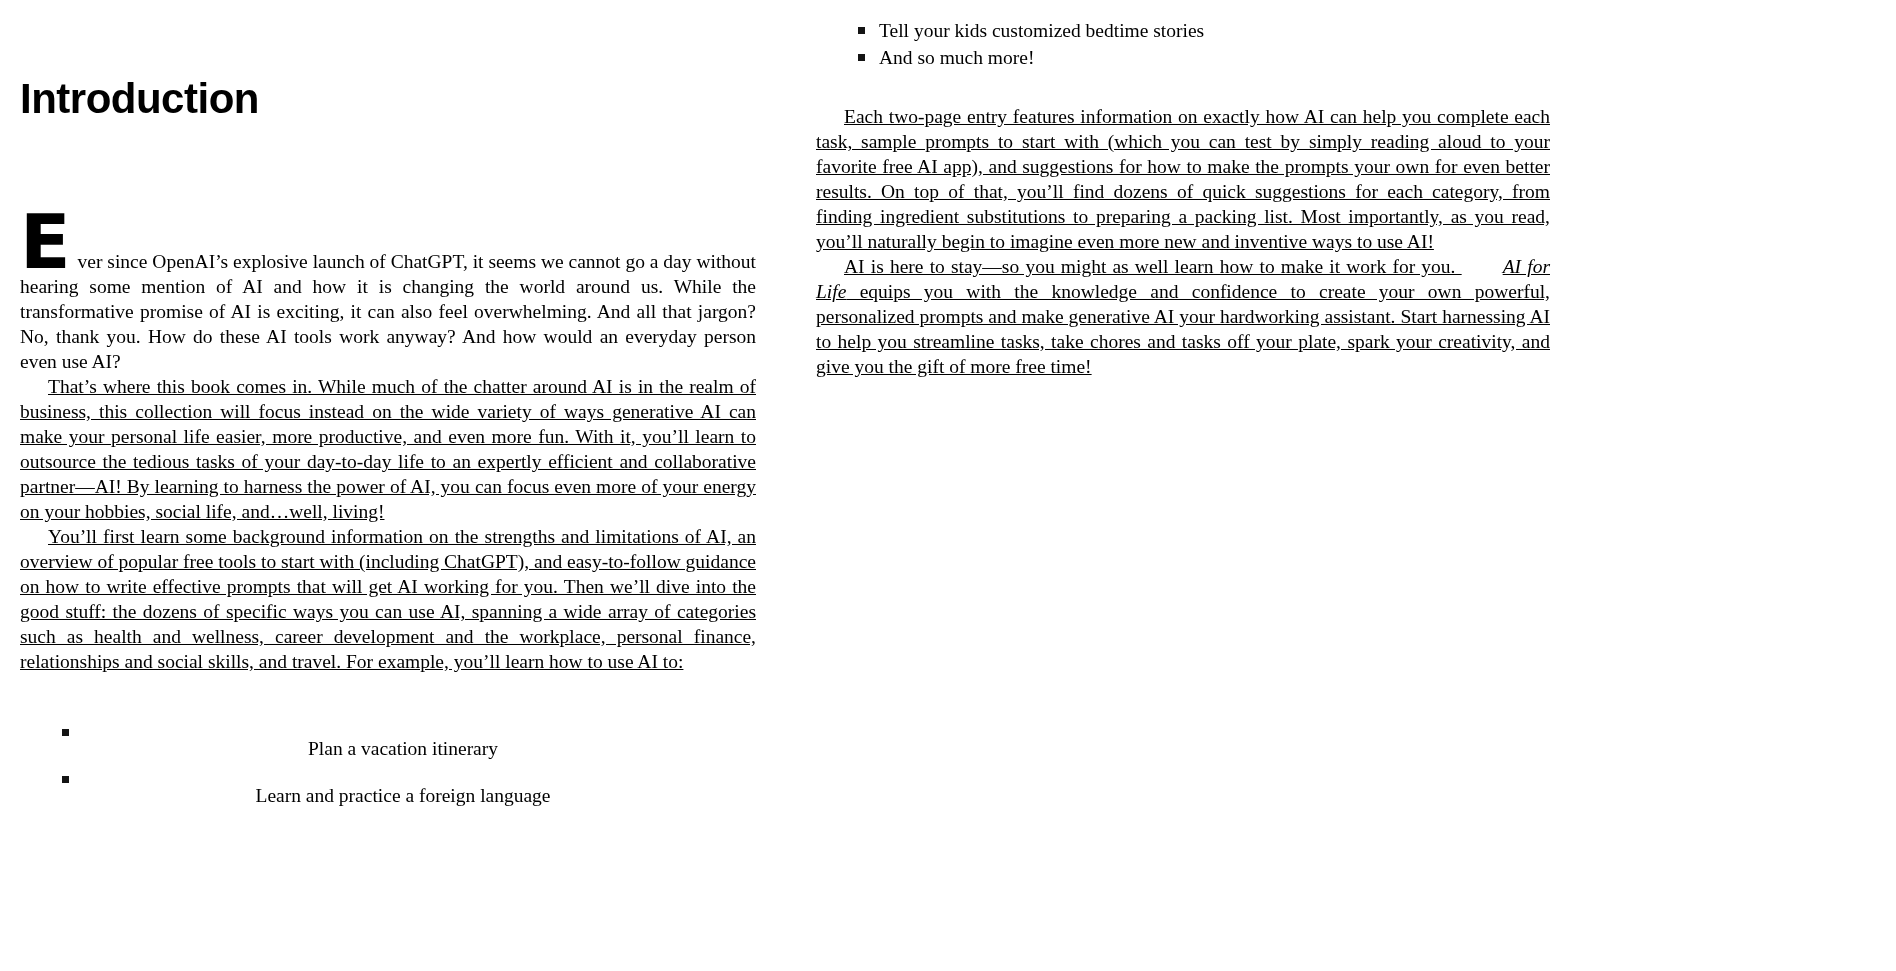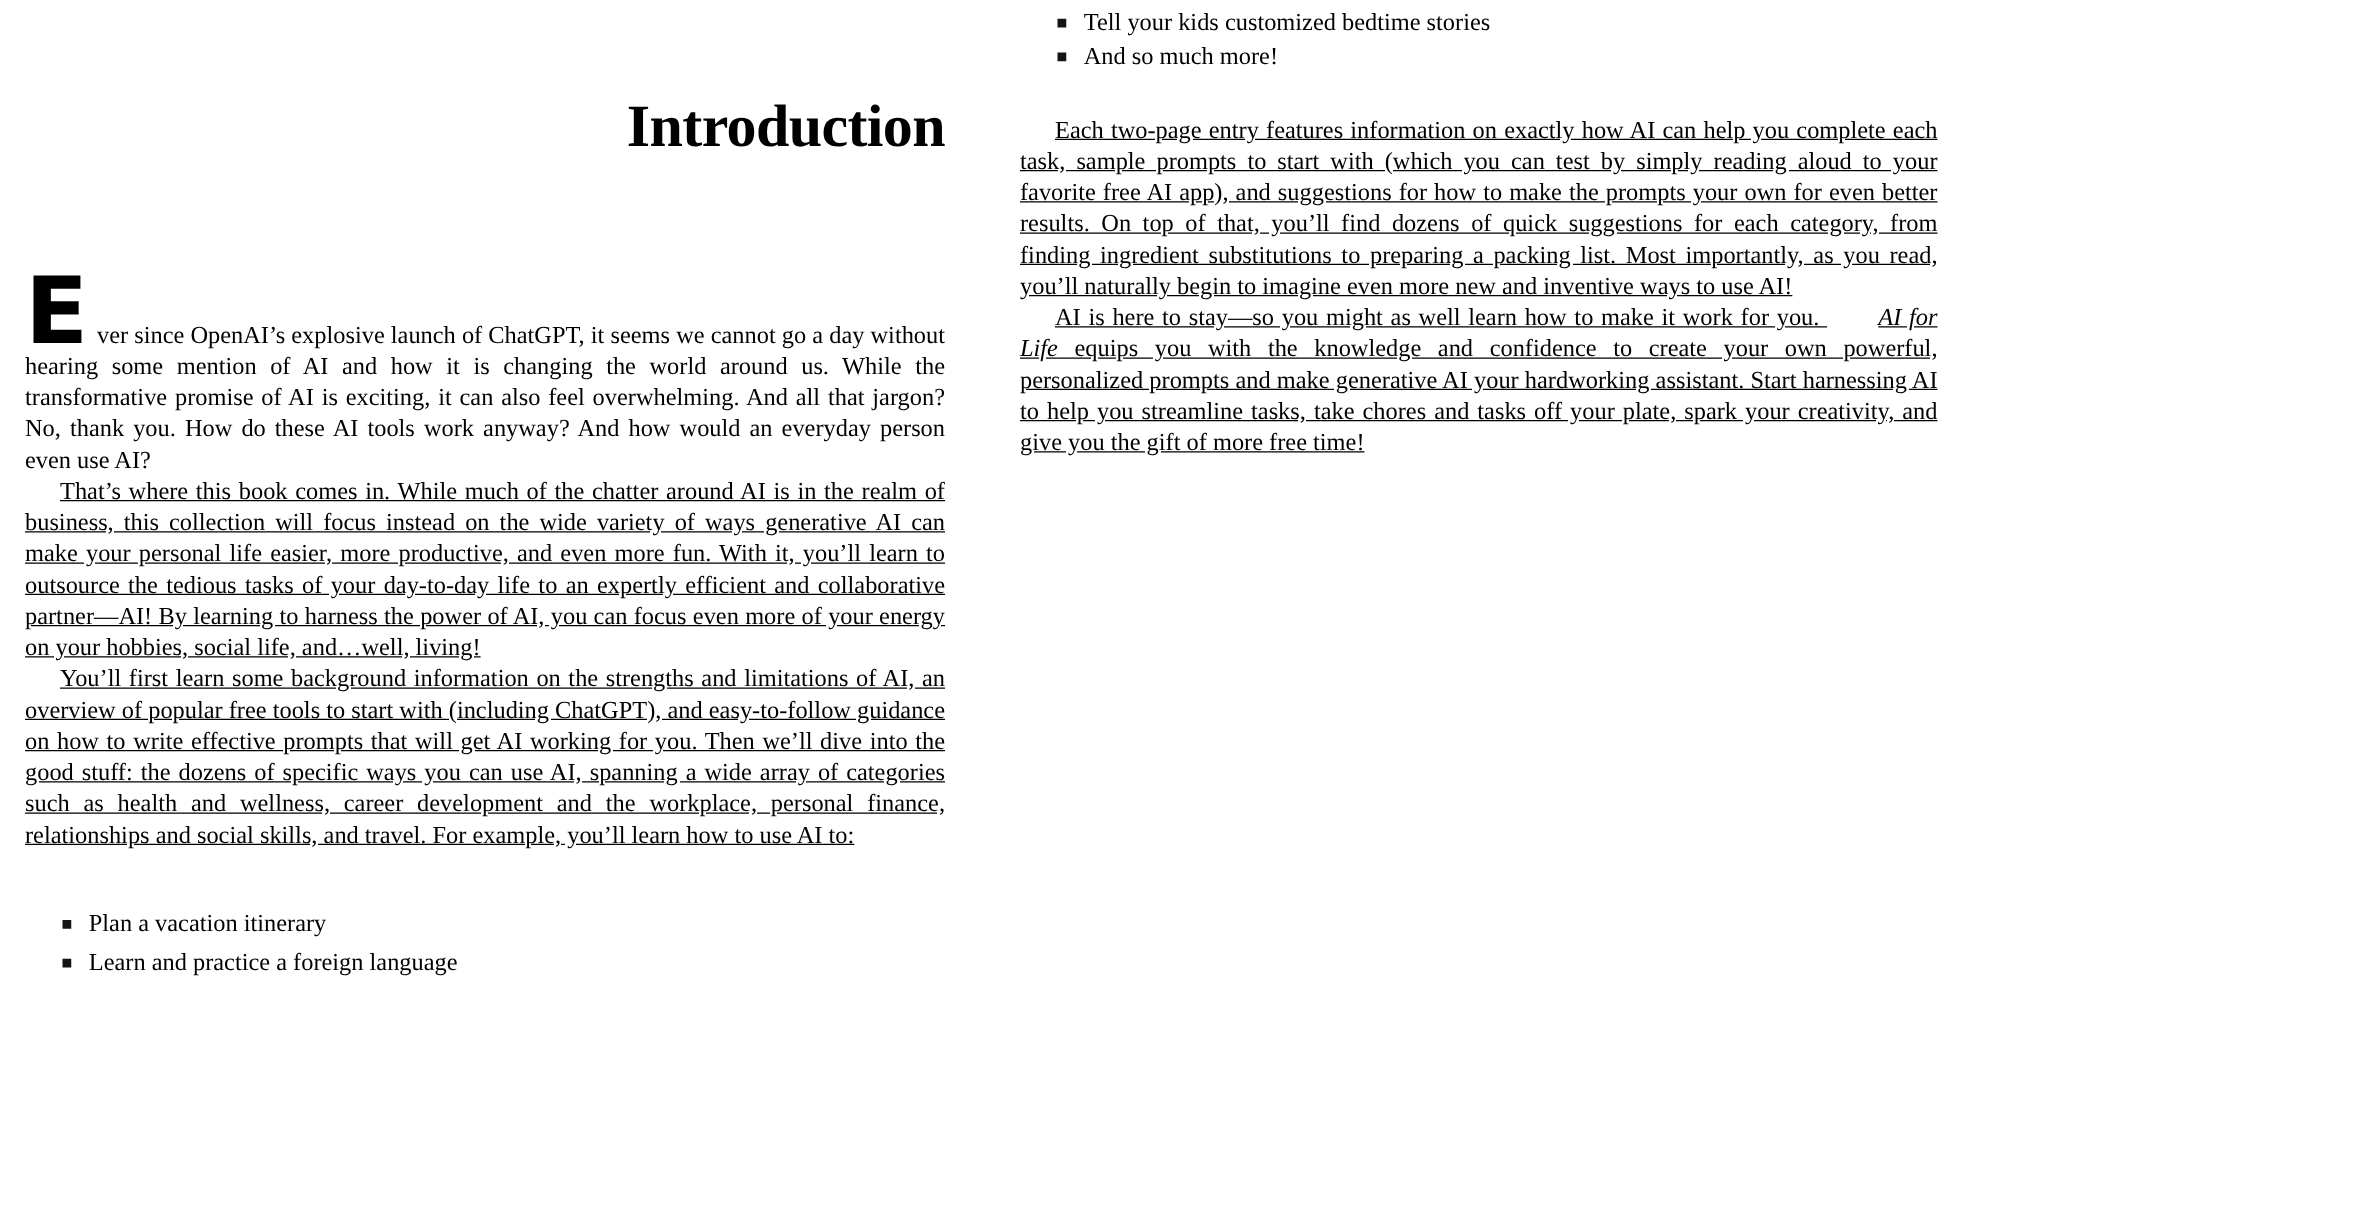--- a/index.html
+++ b/index.html
@@ -26,25 +26,25 @@
   .page-left {
     width: 756px;
     padding-left: 20px;
   }
   .page-right {
     width: 734px;
     margin-left: 60px;
     padding-top: 6px;
   }
   .chapter-title {
-    font-family: Liberation Serif, serif;
+    font-family: Liberation Sans, sans-serif;
     font-weight: 800;
-    font-size: 48px;
+    font-size: 42px;
     letter-spacing: -0.5px;
-    text-align: right;
+    text-align: left;
     margin: 76px 0 0 0;
     line-height: 1.1;
   }
   .left-body {
     margin-top: 120px;
   }
   p.para {
     font-size: 19.5px;
     line-height: 25px;
     text-align: justify;
@@ -58,34 +58,34 @@
     font-family: "DejaVu Sans", sans-serif;
     font-weight: 900;
     font-size: 74px;
     line-height: 1px;
     letter-spacing: 1px;
     padding-right: 6px;
     vertical-align: baseline;
   }
   ul.bullet-list {
     list-style: none;
-    margin: 0;
+    margin: 12px;
     padding: 0;
     text-align: center;
   }
   ul.left-list {
     margin-top: 46px;
   }
   ul.bullet-list li {
     display: flex;
     padding-left: 30px;
     font-size: 19.5px;
     line-height: 25px;
   }
-  ul.left-list li { margin-bottom: 6px; }
+  ul.left-list li { margin-bottom: 6px; flex-direction: column; }
   ul.right-list li { margin-bottom: 2px; }
   .sq {
     flex: 0 0 auto;
     width: 7px;
     height: 7px;
     background: #141414;
     margin-top: 9px;
     margin-right: 14px;
   }
   .right-body {

